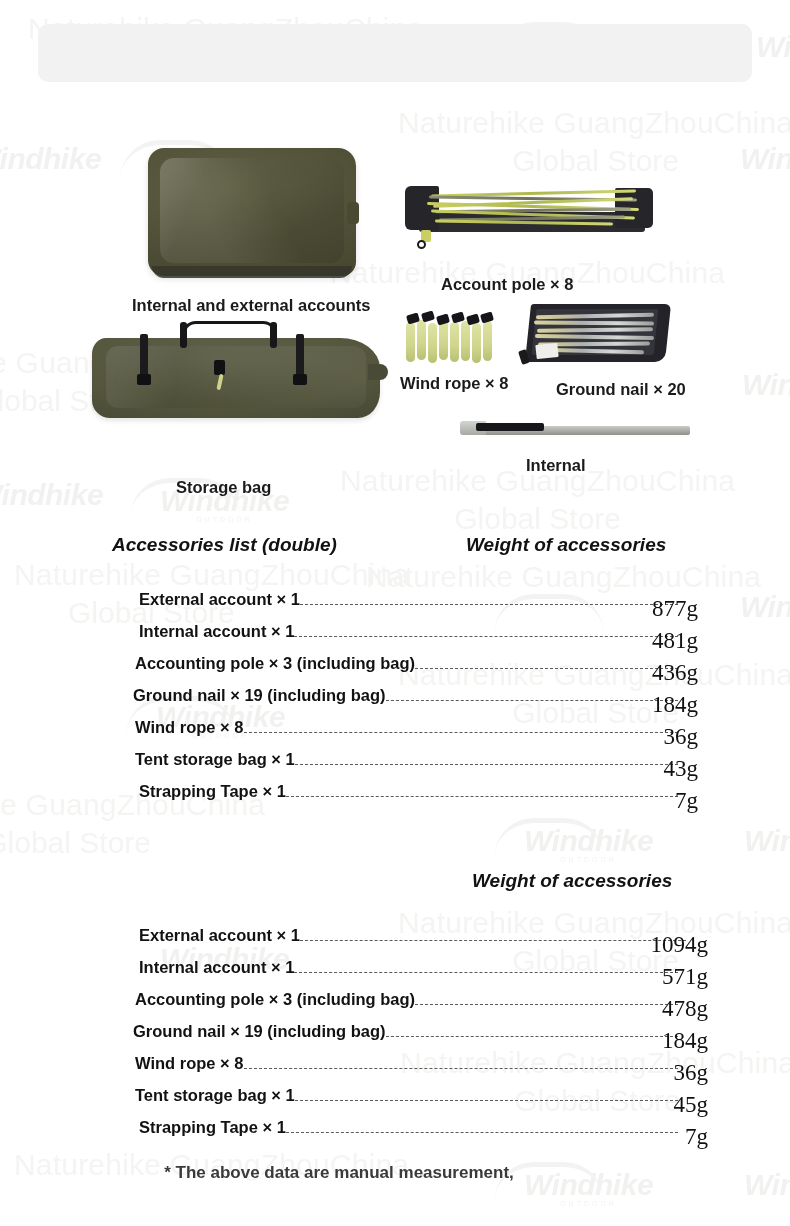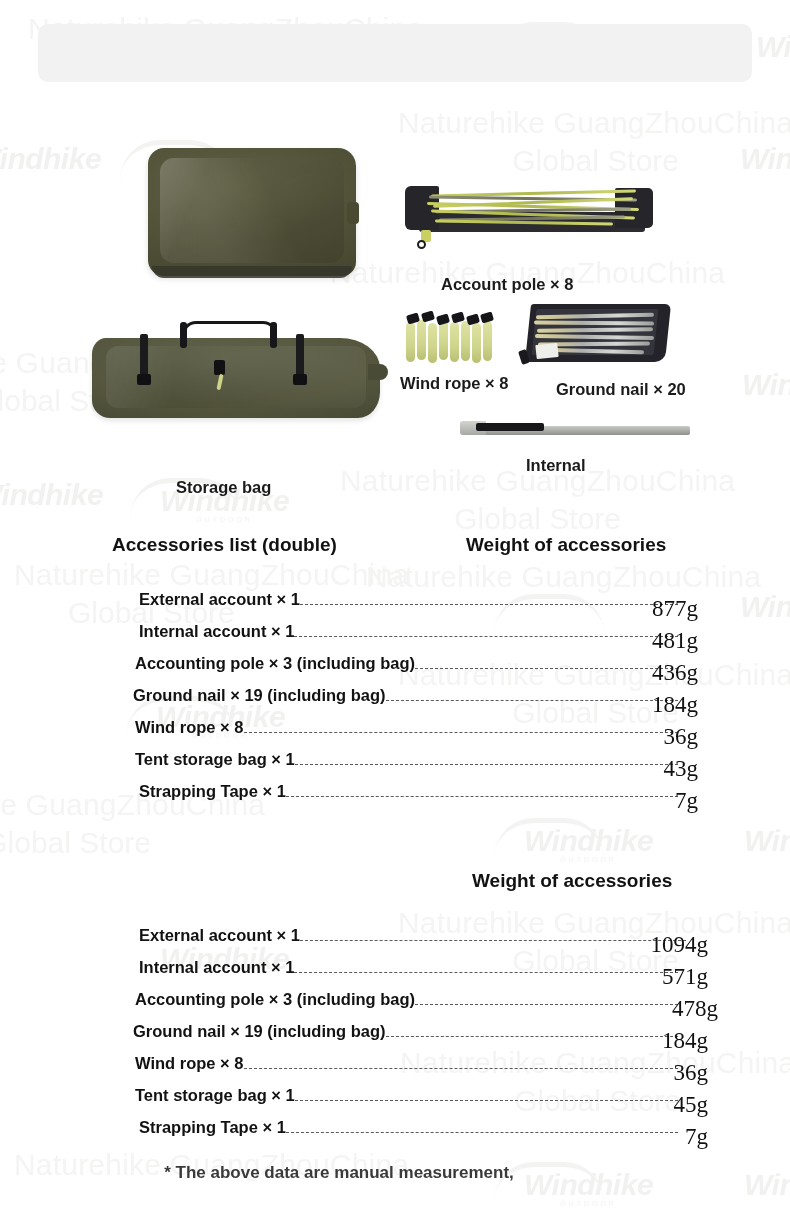--- a/index.html
+++ b/index.html
@@ -243,21 +243,21 @@
   }
   .st-end {
     position:absolute; left:16px; top:1px; width:26px; height:14px;
     background:linear-gradient(180deg,#d3d5d1,#a6a8a4);
     border-radius:3px 1px 1px 3px;
   }
 
   
   .table-block { position:absolute; left:0; width:790px; z-index:2; }
 
-  .thead { position:relative; height:34px; }
+  .thead { position:relative; height:34px;font-style:italic; }
   .th {
     position:absolute;
     font-size:19px; font-weight:bold; color:#121212;
     white-space:nowrap;
   }
 
   .spec-row {
     position:relative;
     display:flex;
     align-items:baseline;
@@ -419,20 +419,21 @@
     <div class="wm-arc" style="left:494px; top:594px;"></div>
   </div>
 
   <div id="title-bar"></div>
 
   <div id="photos">
 
     <div id="img-accounts">
       <div class="acc-bottom-strip"></div>
     </div>
+    <div class="cap" style="left:132px; top:196px;">Internal and external accounts</div>
 
     <div id="img-poles">
       <div class="pole-base"></div>
       <div class="pole-sleeve-l"></div>
       <div class="pole-sleeve-r"></div>
       <div class="pole y" style="left:26px; top:10px; width:205px; transform:rotate(-1.4deg);"></div>
       <div class="pole g" style="left:24px; top:15px; width:208px; transform:rotate(0.8deg);"></div>
       <div class="pole y" style="left:28px; top:19px; width:200px; transform:rotate(-2.2deg);"></div>
       <div class="pole y" style="left:22px; top:23px; width:212px; transform:rotate(1.6deg);"></div>
       <div class="pole g" style="left:30px; top:27px; width:196px; transform:rotate(-0.8deg);"></div>
@@ -552,21 +553,21 @@
       <span class="spec-weight" style="right:82px;">1094g</span>
     </div>
     <div class="spec-row" style="padding-left:139px; padding-right:110px;">
       <span class="spec-label">Internal account × 1</span>
       <span class="spec-dots"></span>
       <span class="spec-weight" style="right:82px;">571g</span>
     </div>
     <div class="spec-row" style="padding-left:135px; padding-right:110px;">
       <span class="spec-label">Accounting pole × 3 (including bag)</span>
       <span class="spec-dots"></span>
-      <span class="spec-weight" style="right:72px;">478g</span>
+      <span class="spec-weight" style="right:82px;">478g</span>
     </div>
     <div class="spec-row" style="padding-left:133px; padding-right:110px;">
       <span class="spec-label">Ground nail × 19 (including bag)</span>
       <span class="spec-dots"></span>
       <span class="spec-weight" style="right:82px;">184g</span>
     </div>
     <div class="spec-row" style="padding-left:135px; padding-right:110px;">
       <span class="spec-label">Wind rope × 8</span>
       <span class="spec-dots"></span>
       <span class="spec-weight" style="right:82px;">36g</span>

